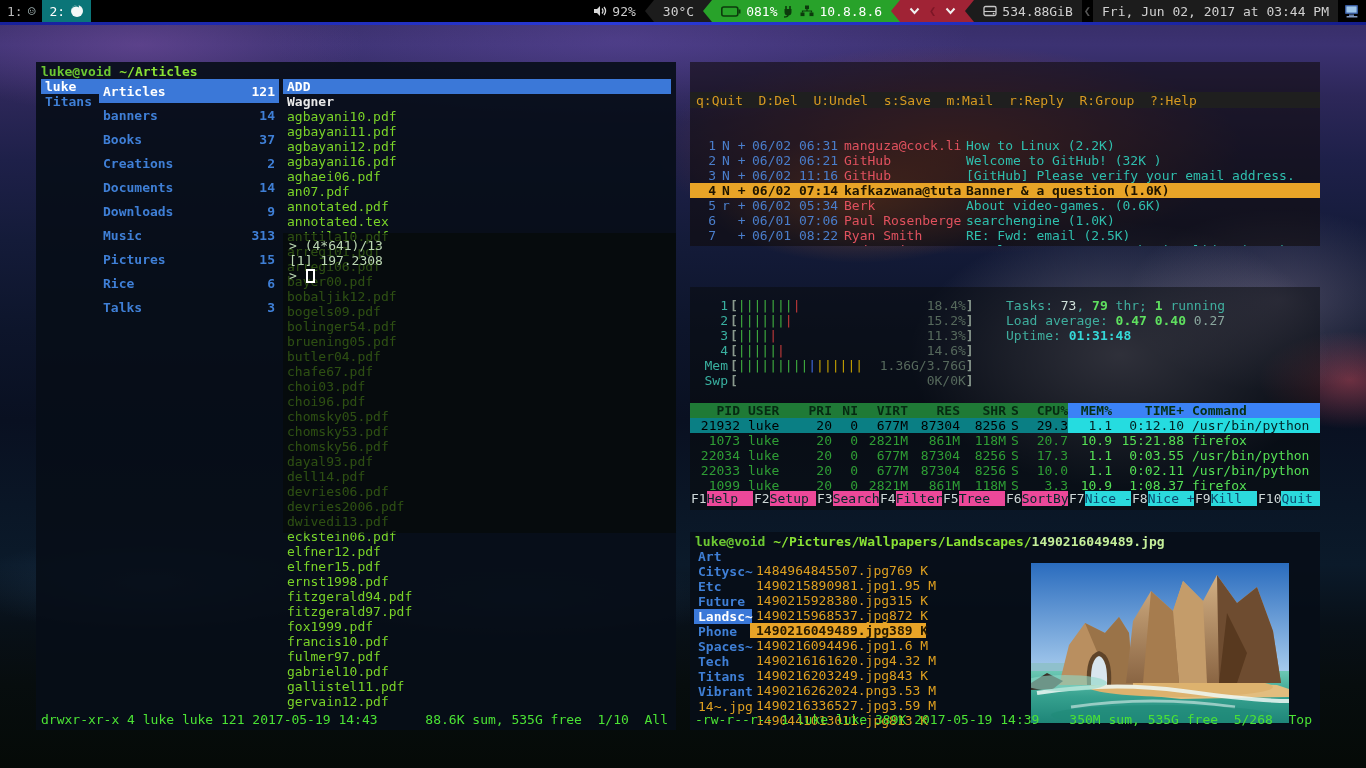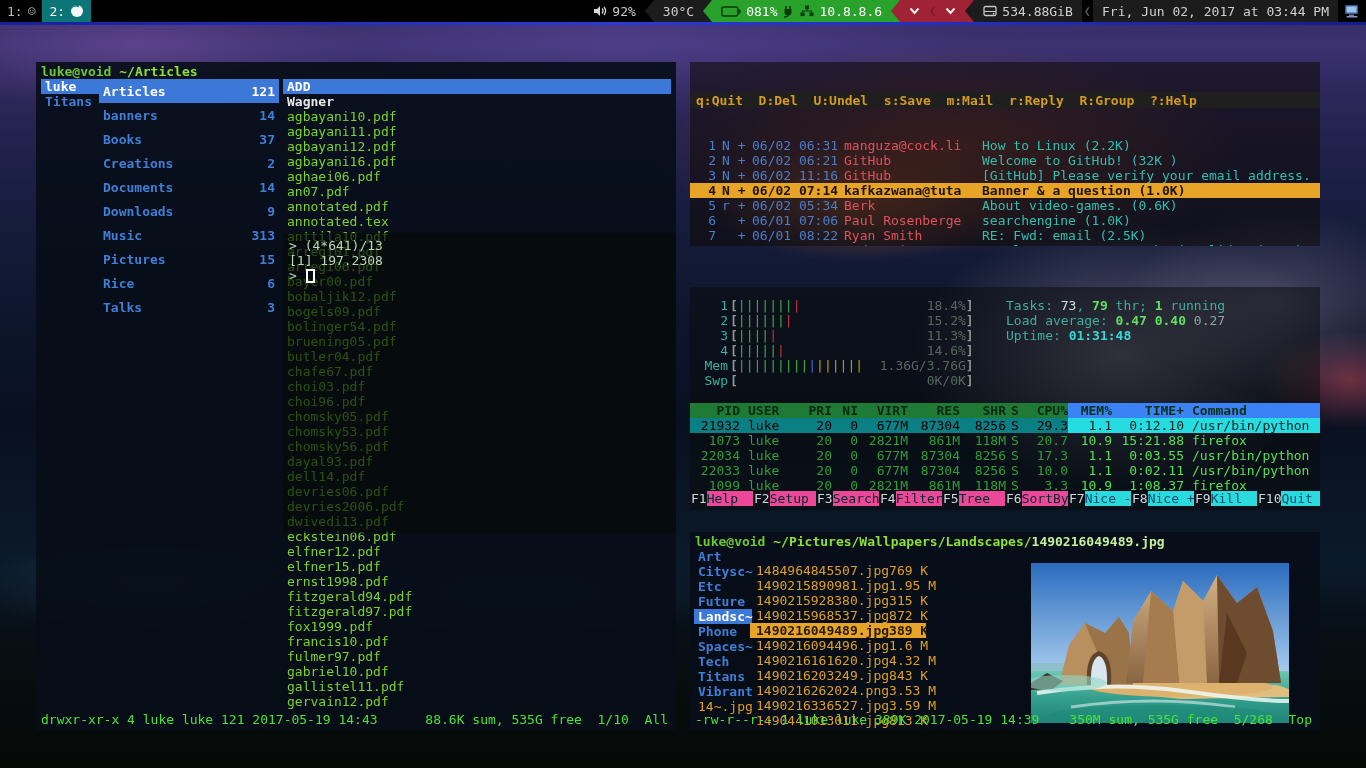--- a/index.html
+++ b/index.html
@@ -70,27 +70,27 @@
   .sel-blue *{color:#fff !important}
   .fm-status{position:absolute;left:5px;right:8px;bottom:3px;display:flex;
     justify-content:space-between;color:#4be234}
   
   #float-term{left:283px;top:233px;width:393px;height:300px;background:rgba(6,10,8,.66);
     padding:5px 6px;color:#bcd8b4}
   .cursor{display:inline-block;width:9px;height:14px;border:2px solid #fff;
     vertical-align:middle;margin-left:1px}
   
   #mutt{left:690px;top:62px;width:630px;height:184px;background:rgba(16,10,8,.58)}
-  .mutt-help{height:16px;background:#1f1f1f;color:var(--c-mutt-orange);font-weight:bold;
+  .mutt-help{height:16px;background:#1f1f1f;color:var(--c-mutt-orange);font-weight:normal;
     padding:0 6px;display:flex;align-items:center}
   .mm-row{height:15px;display:flex;align-items:center;padding-left:6px}
   .mm-num{width:20px;text-align:right;color:#4a7ecb}
   .mm-flags{width:24px;margin:0 6px;color:#4a7ecb}
   .mm-date{width:86px;margin-right:6px;color:#4a7ecb}
-  .mm-from{width:120px;margin-right:18px;color:var(--c-from-red);overflow:hidden}
+  .mm-from{width:120px;margin-right:2px;color:var(--c-from-red);overflow:hidden}
   .mm-subj{flex:1;color:var(--c-subj-teal);overflow:hidden}
   .mm-row.sel{background:var(--c-mutt-sel);font-weight:bold}
   .mm-row.sel span{color:#1d1400}
   
   #htop{left:690px;top:287px;width:630px;height:223px;background:rgba(8,10,10,.5);
     position:absolute}
   #htop-meters{position:absolute;left:0;top:11px;width:320px}
   .mt-label{width:40px;text-align:right;color:#39b0a0;padding-right:2px}
   .mt-brk{color:#8a9a8e;font-weight:bold}
   .mt-bars{width:228px;display:flex;align-items:center}

